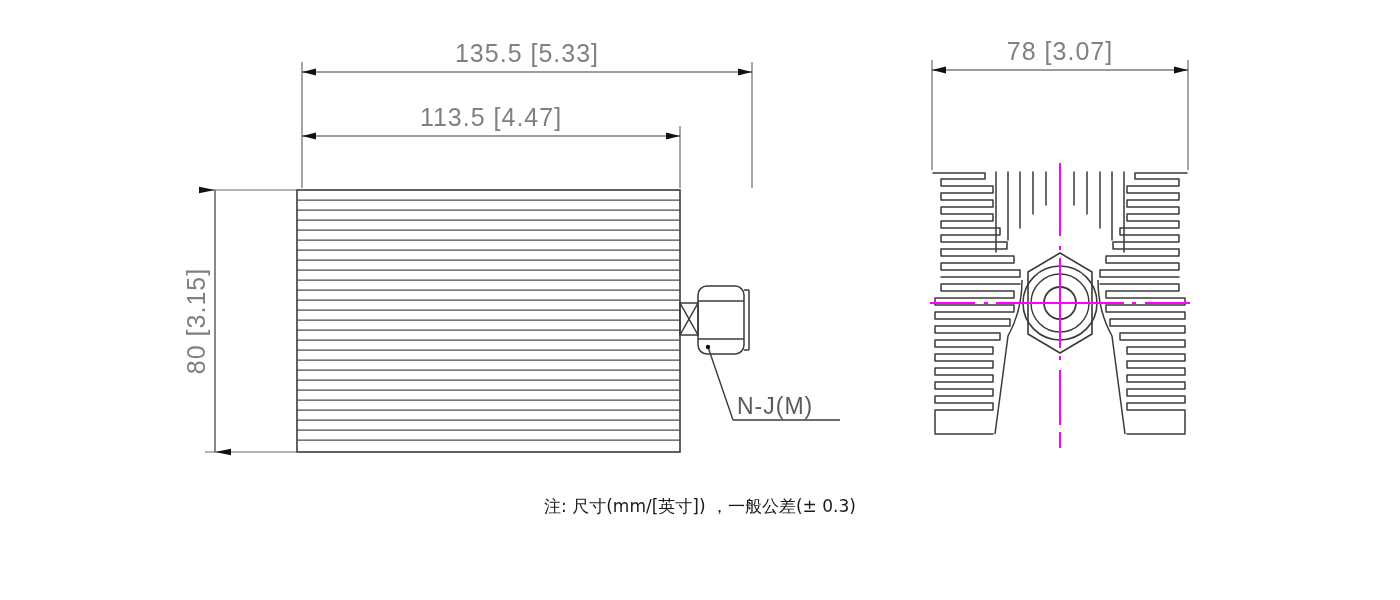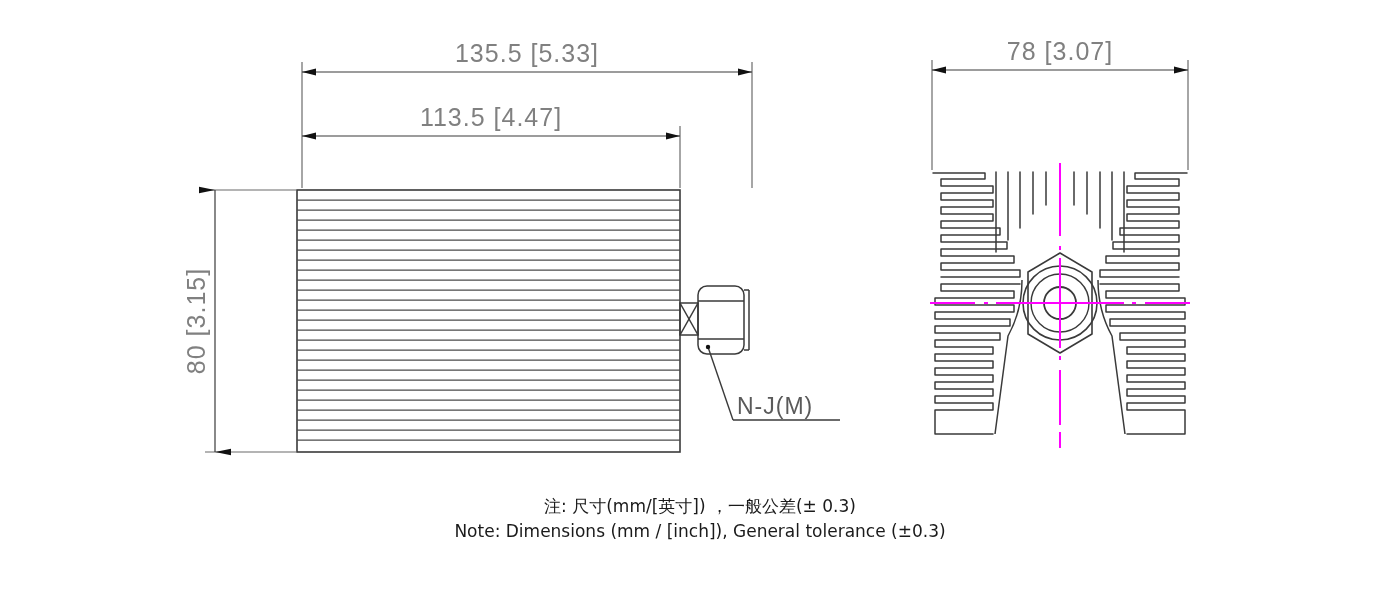--- a/index.html
+++ b/index.html
@@ -193,16 +193,15 @@
     <g>
       <line x1="932" y1="60" x2="932" y2="170" stroke="#6b6b6b" stroke-width="1.2"></line>
       <line x1="1188" y1="60" x2="1188" y2="170" stroke="#6b6b6b" stroke-width="1.2"></line>
       <line x1="932" y1="70" x2="1188" y2="70" stroke="#3a3a3a" stroke-width="1.2" marker-start="url(#arrL)" marker-end="url(#arrR)"></line>
       <text x="1060" y="60" text-anchor="middle" font-family="'Liberation Sans', sans-serif" font-size="25" fill="#808080" letter-spacing="1">78  [3.07]</text>
     </g>
   </svg>
 
   <div class="note-block">
     <span class="note-line">注: 尺寸(mm/[英寸]) ，一般公差(± 0.3)</span>
-    <span class="note-line">Note: Dimensions (mm / [inch]), General tolerance (±0.3)</span>
   </div>
 
 </div>
 
 </body></html>

